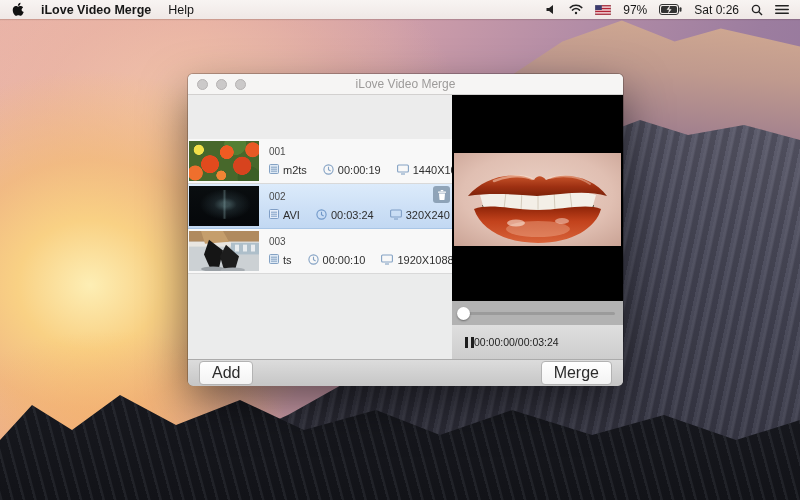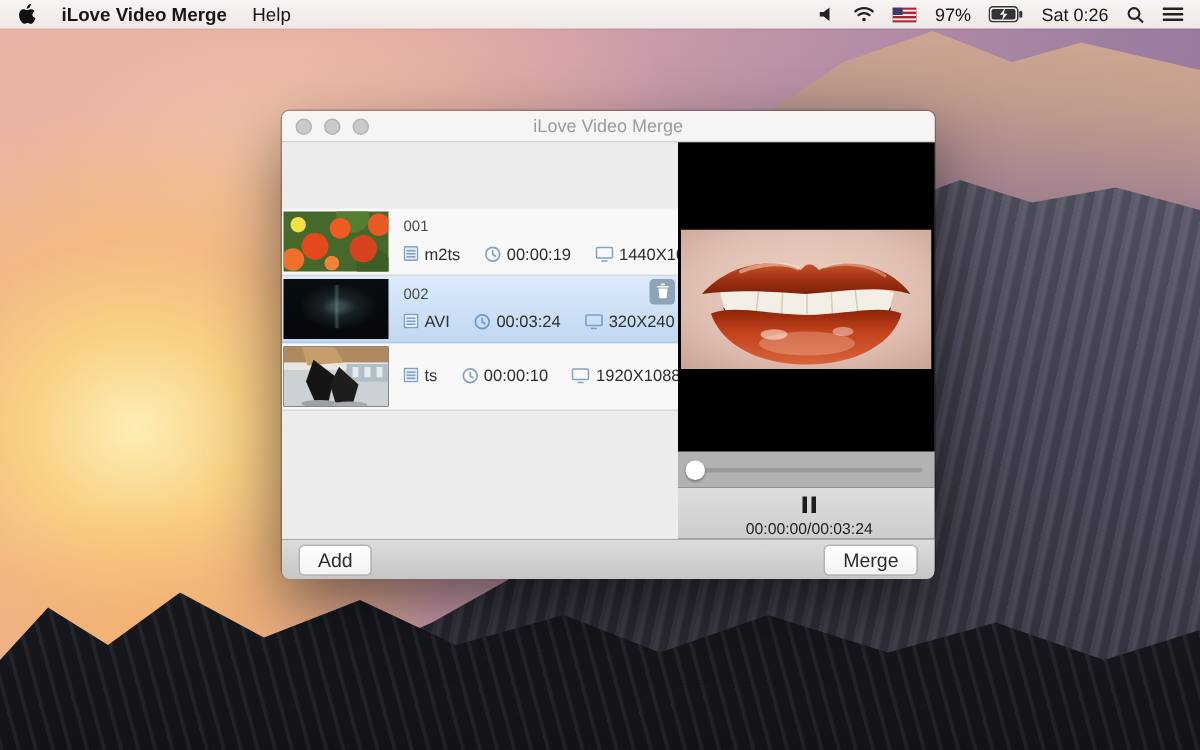--- a/index.html
+++ b/index.html
@@ -80,29 +80,29 @@
     background:rgba(125,146,168,.8);display:flex;align-items:center;justify-content:center;}
 
   
   .preview{flex:1;display:flex;flex-direction:column;background:#000;}
   .video{height:214px;position:relative;background:#000;}
   .frame{position:absolute;left:2px;right:2px;top:58px;height:93px;}
   .frame svg{display:block;width:100%;height:100%;}
   .sliderstrip{height:25px;background:#b2b2b2;position:relative;}
   .strack{position:absolute;left:8px;right:8px;top:11px;height:3px;background:#9b9b9b;border-radius:2px;}
   .sthumb{position:absolute;left:5px;top:6px;width:13px;height:13px;border-radius:50%;background:#fff;box-shadow:0 1px 2px rgba(0,0,0,.4);}
-  .ctrlstrip{height:35px;background:linear-gradient(180deg,#dedede,#cdcdcd);display:flex;align-items:center;justify-content:flex-start;padding:0 9px 0 13px;box-sizing:border-box;flex-direction:column;}
+  .ctrlstrip{height:35px;background:linear-gradient(180deg,#dedede,#cdcdcd);display:flex;align-items:center;justify-content:flex-start;padding:0 9px 0 13px;box-sizing:border-box;}
   .pausebtn{display:flex;gap:3px;align-items:center;height:100%;cursor:default;}
   .pausebtn i{display:block;width:3px;height:11px;background:#1d1d1d;}
   .timetext{font-size:10.5px;color:#1d1d1d;}
 
   
   .bottombar{height:26px;border-top:1px solid #ababab;border-radius:0 0 5px 5px;
     background:linear-gradient(180deg,#dcdcdc,#c6c6c6);display:flex;align-items:center;justify-content:space-between;padding:0 11px;}
-  .btn{font-family:"Liberation Sans",sans-serif;font-size:13px;color:#2c2c2c;
+  .btn{font-family:"Liberation Sans",sans-serif;font-size:16px;color:#2c2c2c;
     background:linear-gradient(180deg,#ffffff,#f3f3f3);border:1px solid #b3b3b3;border-radius:4px;
     padding:2px 12px;box-shadow:0 1px 0 rgba(255,255,255,.6) inset;}
 </style>
 </head>
 <body>
 
 <div class="stage">
 
   <div class="wp wp-sky"></div>
   <div class="wp-haze"></div>
@@ -285,20 +285,21 @@
                 <rect x="54" y="14" width="4" height="7" fill="#e8ecef"></rect>
                 <rect x="62" y="14" width="4" height="7" fill="#e8ecef"></rect>
               <polygon points="12,0 34,0 40,11 16,13" fill="#c59e6c"></polygon>
               <polygon points="20,9 34,20 30,38 21,38 15,24" fill="#151515"></polygon>
               <polygon points="37,14 50,26 46,40 35,40 31,26" fill="#1d1d1d"></polygon>
               <ellipse cx="24" cy="39" rx="12" ry="2.5" fill="#9aa0a5"></ellipse>
               <ellipse cx="44" cy="40" rx="12" ry="2.5" fill="#a6acb1"></ellipse>
             </svg>
           </div>
           <div class="meta">
+            <div class="cname">003</div>
             <div class="cinfo">
               <span>
                 <svg width="10" height="10" viewBox="0 0 10 10">
                     <rect x="0.5" y="0.5" width="9" height="9" rx="1" fill="#dde8f3" stroke="#84a2c4"></rect>
                     <g stroke="#84a2c4" stroke-width="1">
                       <line x1="2" y1="3.2" x2="8" y2="3.2"></line>
                       <line x1="2" y1="5.2" x2="8" y2="5.2"></line>
                       <line x1="2" y1="7.2" x2="8" y2="7.2"></line>
                     </g>
                   </svg>

